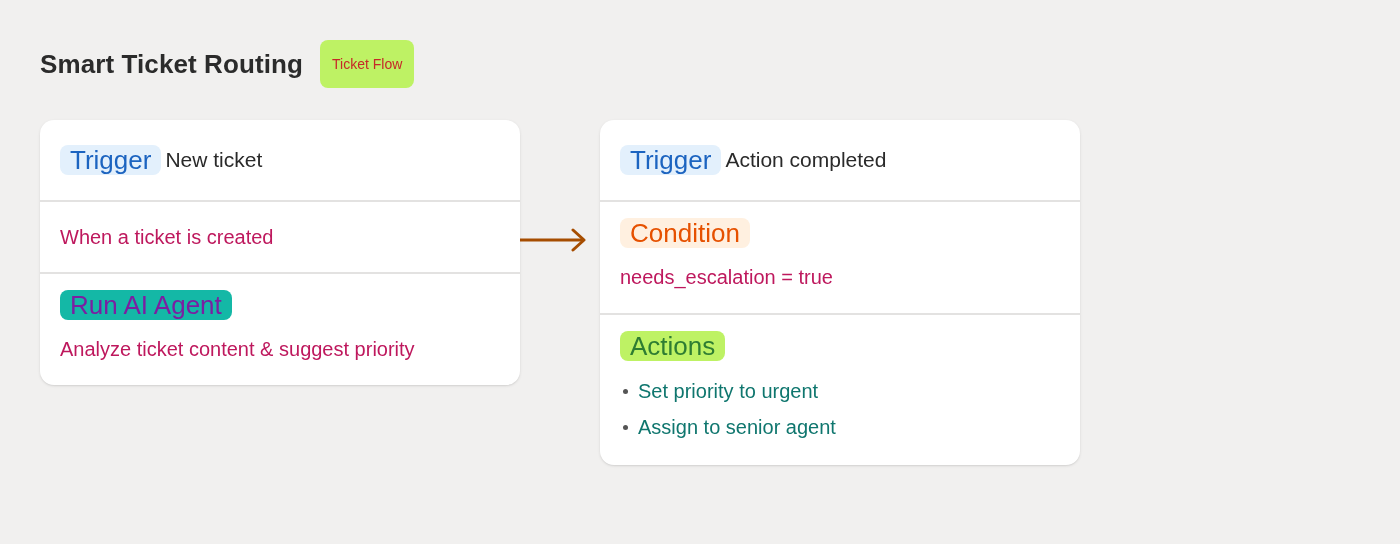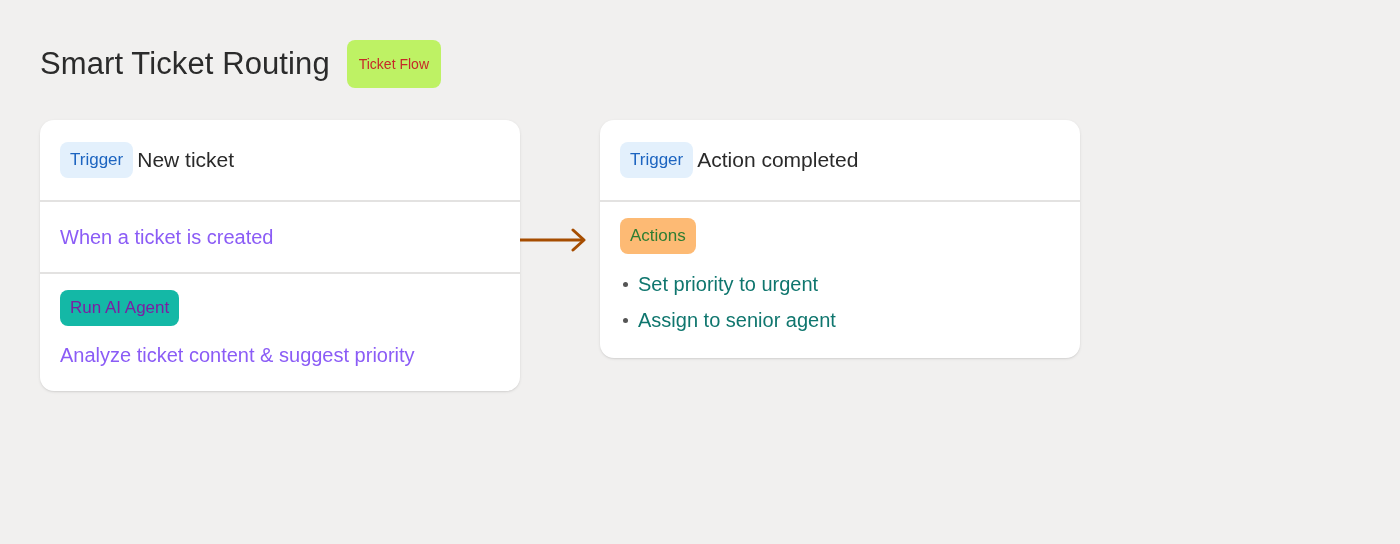--- a/index.html
+++ b/index.html
@@ -10,21 +10,21 @@
       color: #2a2a2a;
       overflow: hidden;
     }
     .page { position: relative; width: 1400px; height: 544px; }
 
     .header {
       position: absolute; left: 40px; top: 40px;
       display: flex; align-items: center; height: 48px;
     }
     .title {
-      font-size: 31px; font-weight: 400; color: #2b2b2b; letter-spacing: 0.1px;
+      font-size: 26px; font-weight: 700; color: #2b2b2b; letter-spacing: 0.1px;
     }
     .flow-badge {
       margin-left: 17px;
       background: #bef264; color: #c62828;
       border-radius: 8px;
       height: 48px; padding: 0 12px;
       display: flex; align-items: center;
       font-size: 14px;
     }
 
@@ -40,30 +40,30 @@
     .card-right { left: 600px; top: 120px; }
 
     .section { padding: 16px 20px; }
     .section + .section { border-top: 2px solid #e3e2e1; }
 
     .head-row { display: flex; align-items: center; height: 48px; }
     .head-title { margin-left: 4px; font-size: 21px; color: #2a2a2a; }
 
     .tag {
       display: inline-flex; align-items: center;
-      height: 36px; padding: 0 10px;
+      height: 30px; padding: 0 10px;
       border-radius: 8px;
-      font-size: 17px;
+      font-size: 26px;
     }
     .tag-trigger { background: #e3f0fc; color: #1c64c0; }
     .tag-agent { background: #14b8a6; color: #7b1fa2; }
     .tag-condition { background: #fff0e0; color: #e65100; }
-    .tag-actions { background: #fdba74; color: #2e7d32; }
+    .tag-actions { background: #bef264; color: #2e7d32; }
 
-    .body-text { font-size: 20px; color: #8b5cf6; }
+    .body-text { font-size: 20px; color: #be185d; }
     .plain-section { padding: 24px 20px 23px; }
     .tag-block { padding-top: 16px; padding-bottom: 24px; }
     .tag-block .body-text { margin-top: 18px; }
 
     .bullets { list-style: none; margin-top: 16px; }
     .bullets li {
       font-size: 20px; color: #0f766e;
       display: flex; align-items: center;
       height: 28px;
     }
@@ -109,20 +109,24 @@
   </svg>
 
   <div class="card card-right">
     <div class="section">
       <div class="head-row">
         <span class="tag tag-trigger">Trigger</span>
         <span class="head-title">Action completed</span>
       </div>
     </div>
     <div class="section tag-block">
+      <span class="tag tag-condition">Condition</span>
+      <div class="body-text">needs_escalation = true</div>
+    </div>
+    <div class="section tag-block">
       <span class="tag tag-actions">Actions</span>
       <ul class="bullets">
         <li>
           <span class="bullet-dot"></span>
           <span>Set priority to urgent</span>
         </li>
         <li>
           <span class="bullet-dot"></span>
           <span>Assign to senior agent</span>
         </li>

